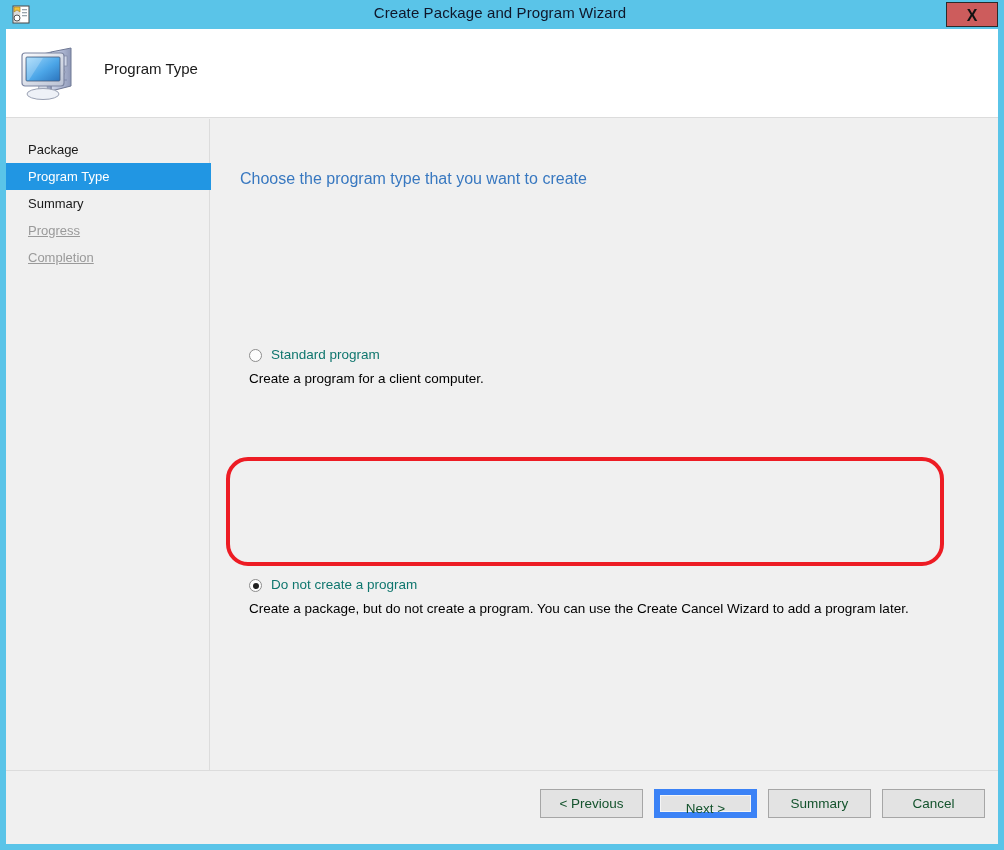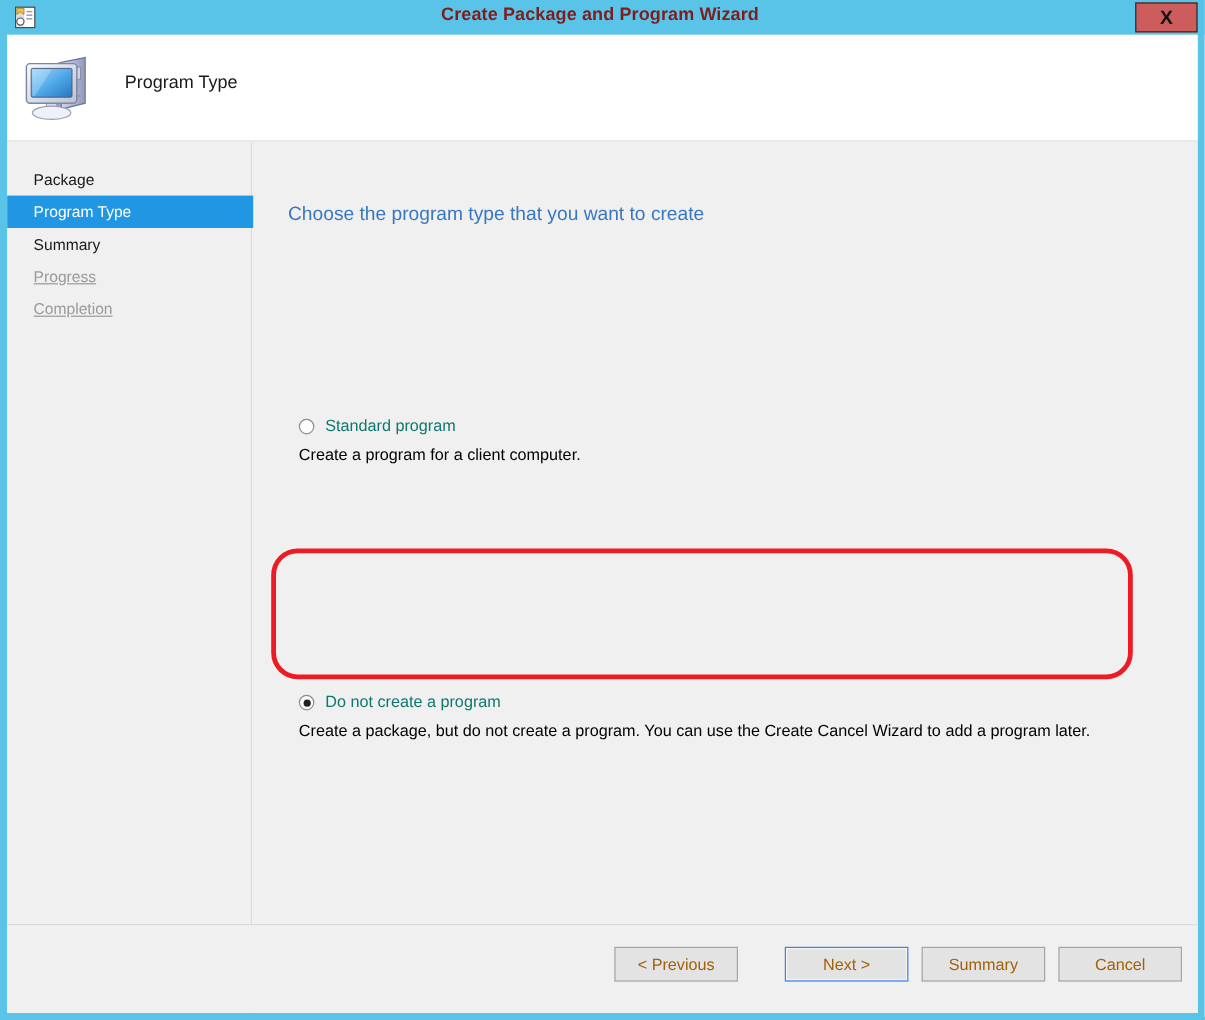--- a/index.html
+++ b/index.html
@@ -35,23 +35,22 @@
     position: absolute;
     left: 11px; top: 4px;
     width: 20px; height: 21px;
   }
   #title-text {
     position: absolute;
     left: 0; top: 4px;
     width: 1000px;
     text-align: center;
     font-size: 15px;
-    color: #7f1d1d;
+    color: #0f172a;
     letter-spacing: .1px;
-    font-weight: bold;
   }
   #close-button {
     position: absolute;
     right: 6px; top: 2px;
     width: 52px; height: 25px;
     background: #cd5c5c;
     border: 1px solid #2b2b2b;
     color: #121212;
     font-size: 16px;
     font-weight: bold;
@@ -209,30 +208,29 @@
     display: flex;
     gap: 11px;
   }
   .wizard-button {
     width: 103px;
     height: 29px;
     background: #e3e3e3;
     border: 1px solid #a6a6a6;
     font-family: "Liberation Sans", sans-serif;
     font-size: 13.5px;
-    color: #a16207;
+    color: #14532d;
     text-align: center;
     line-height: 27px;
     box-sizing: border-box;
     cursor: pointer;
   }
   .wizard-button.focused {
-    border: 1px solid #3b82f6;
+    border: 6px solid #3b82f6;
     box-shadow: inset 0 0 0 1px #f5f5f5;
-    margin-left: 28px;
   }
 </style>
 </head>
 <body>
 
 <div id="window">
 
   <div id="titlebar">
     <span id="title-icon">
       <svg width="20" height="21" viewBox="0 0 20 21">

